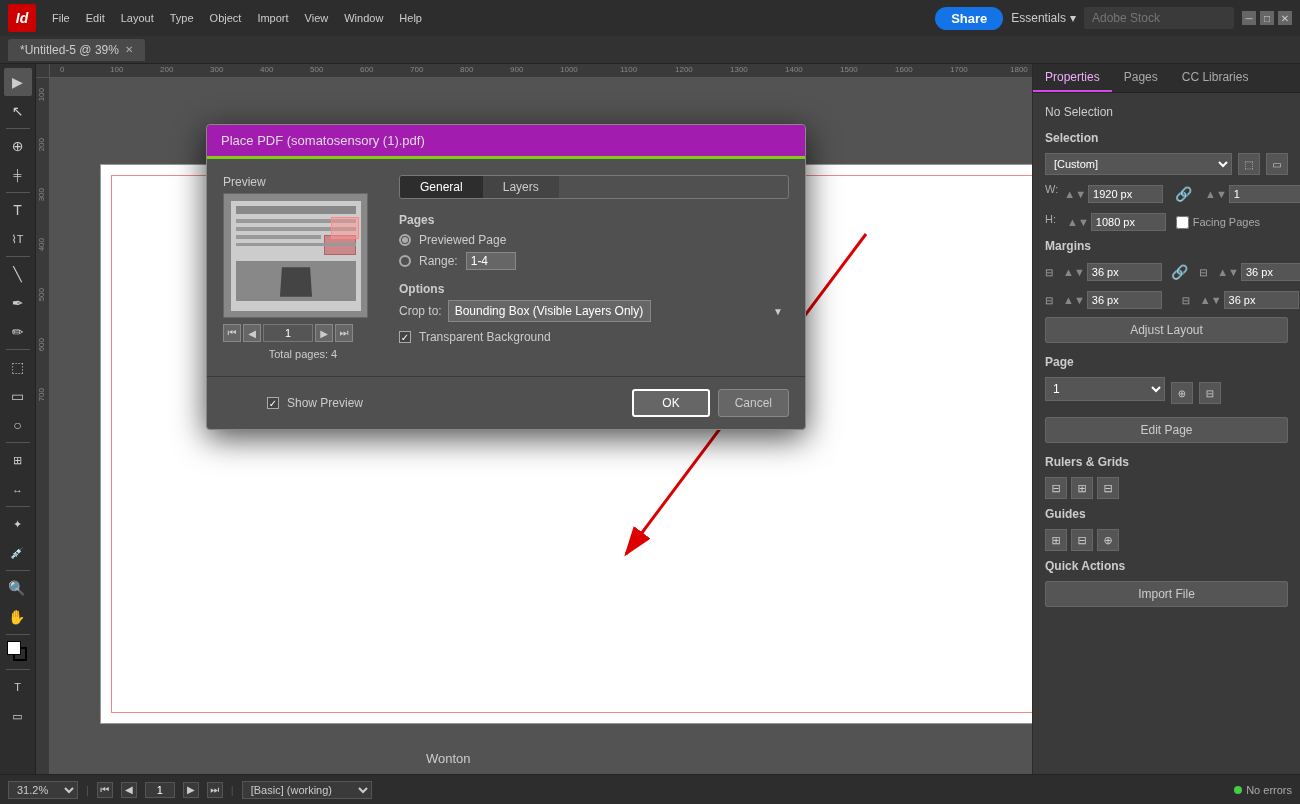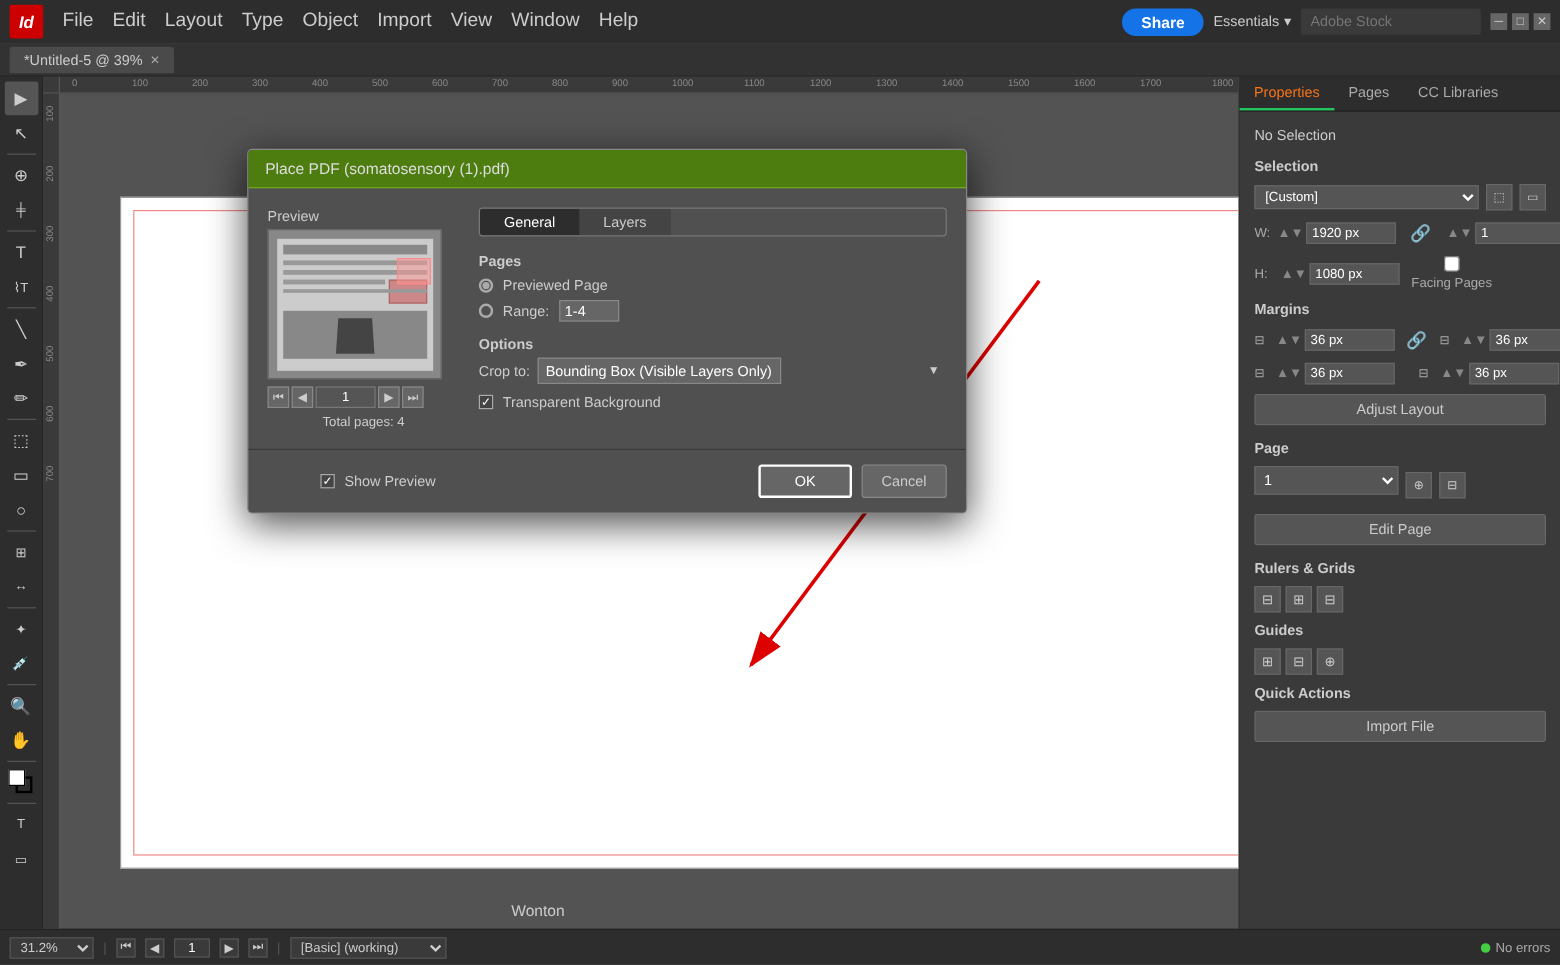--- a/index.html
+++ b/index.html
@@ -20,21 +20,21 @@
       display: flex; align-items: center; justify-content: center;
       color: white; font-weight: bold; font-size: 14px; font-style: italic;
       margin-right: 8px;
       border-radius: 2px;
     }
     .menu-item {
       padding: 4px 8px;
       color: #ccc;
       cursor: pointer;
       border-radius: 2px;
-      font-size: 16px;
+      font-size: 11px;
     }
     #share-btn {
       margin-left: auto;
       background: #1473e6;
       color: white;
       border: none;
       padding: 4px 16px;
       border-radius: 14px;
       font-size: 13px;
       cursor: pointer;
@@ -198,26 +198,26 @@
       top: 60px;
       left: 170px;
       width: 600px;
       background: #505050;
       border: 1px solid #888;
       border-radius: 4px;
       box-shadow: 0 8px 32px rgba(0,0,0,0.7);
       z-index: 200;
     }
     #dialog-titlebar {
-      background: #4d7c0f;
+      background: #a21caf;
       padding: 8px 14px;
       color: #ddd;
       font-size: 13px;
       border-radius: 4px 4px 0 0;
-      border-bottom: 1px solid #84cc16;
+      border-bottom: 3px solid #84cc16;
     }
     #dialog-body {
       padding: 16px;
       display: flex;
       gap: 16px;
     }
     #dialog-left {
       width: 160px;
       flex-shrink: 0;
     }
@@ -385,37 +385,37 @@
       border-bottom: 1px solid #222;
     }
     .panel-tab {
       padding: 6px 12px;
       font-size: 12px;
       color: #aaa;
       cursor: pointer;
       border-bottom: 2px solid transparent;
     }
     .panel-tab.active {
-      color: #f97316;
-      border-bottom: 2px solid #22c55e;
+      color: #f0abfc;
+      border-bottom: 2px solid #d946ef;
     }
     #panel-content {
       padding: 12px;
       flex: 1;
       overflow-y: auto;
     }
     .panel-section-title {
       color: #ccc;
       font-size: 12px;
       font-weight: 600;
       margin-bottom: 8px;
       margin-top: 4px;
     }
     .prop-row {
-      display: flex; align-items: center; gap: 6px;
+      display: flex; gap: 6px;
       margin-bottom: 8px;
     }
     .prop-label { color: #aaa; font-size: 11px; width: 16px; }
     .prop-input {
       background: #555; border: 1px solid #666;
       color: #fff; font-size: 11px;
       padding: 2px 4px; width: 75px;
     }
     .prop-input-wide {
       background: #555; border: 1px solid #666;
@@ -749,21 +749,21 @@
           <span style="color:#888;font-size:11px;">▲▼</span>
           <input class="prop-input" value="1" style="">
         </div>
       </div>
       <div class="prop-row">
         <span class="prop-label">H:</span>
         <div style="display:flex;align-items:center;gap:2px;">
           <span style="color:#888;font-size:11px;">▲▼</span>
           <input class="prop-input" value="1080 px" style="">
         </div>
-        <div style="margin-left:4px; display:flex; align-items:center; gap:4px;flex-direction:column;">
+        <div style="margin-left:4px; display:flex; align-items:center; gap:4px;">
           <input type="checkbox" style="">
           <span style="color:#aaa;font-size:11px;">Facing Pages</span>
         </div>
       </div>
 
       
       <div class="panel-section-title">Margins</div>
       <div class="prop-row">
         <div style="display:flex;align-items:center;gap:2px;">
           <span class="prop-label" style="font-size:10px;">⊟</span>

